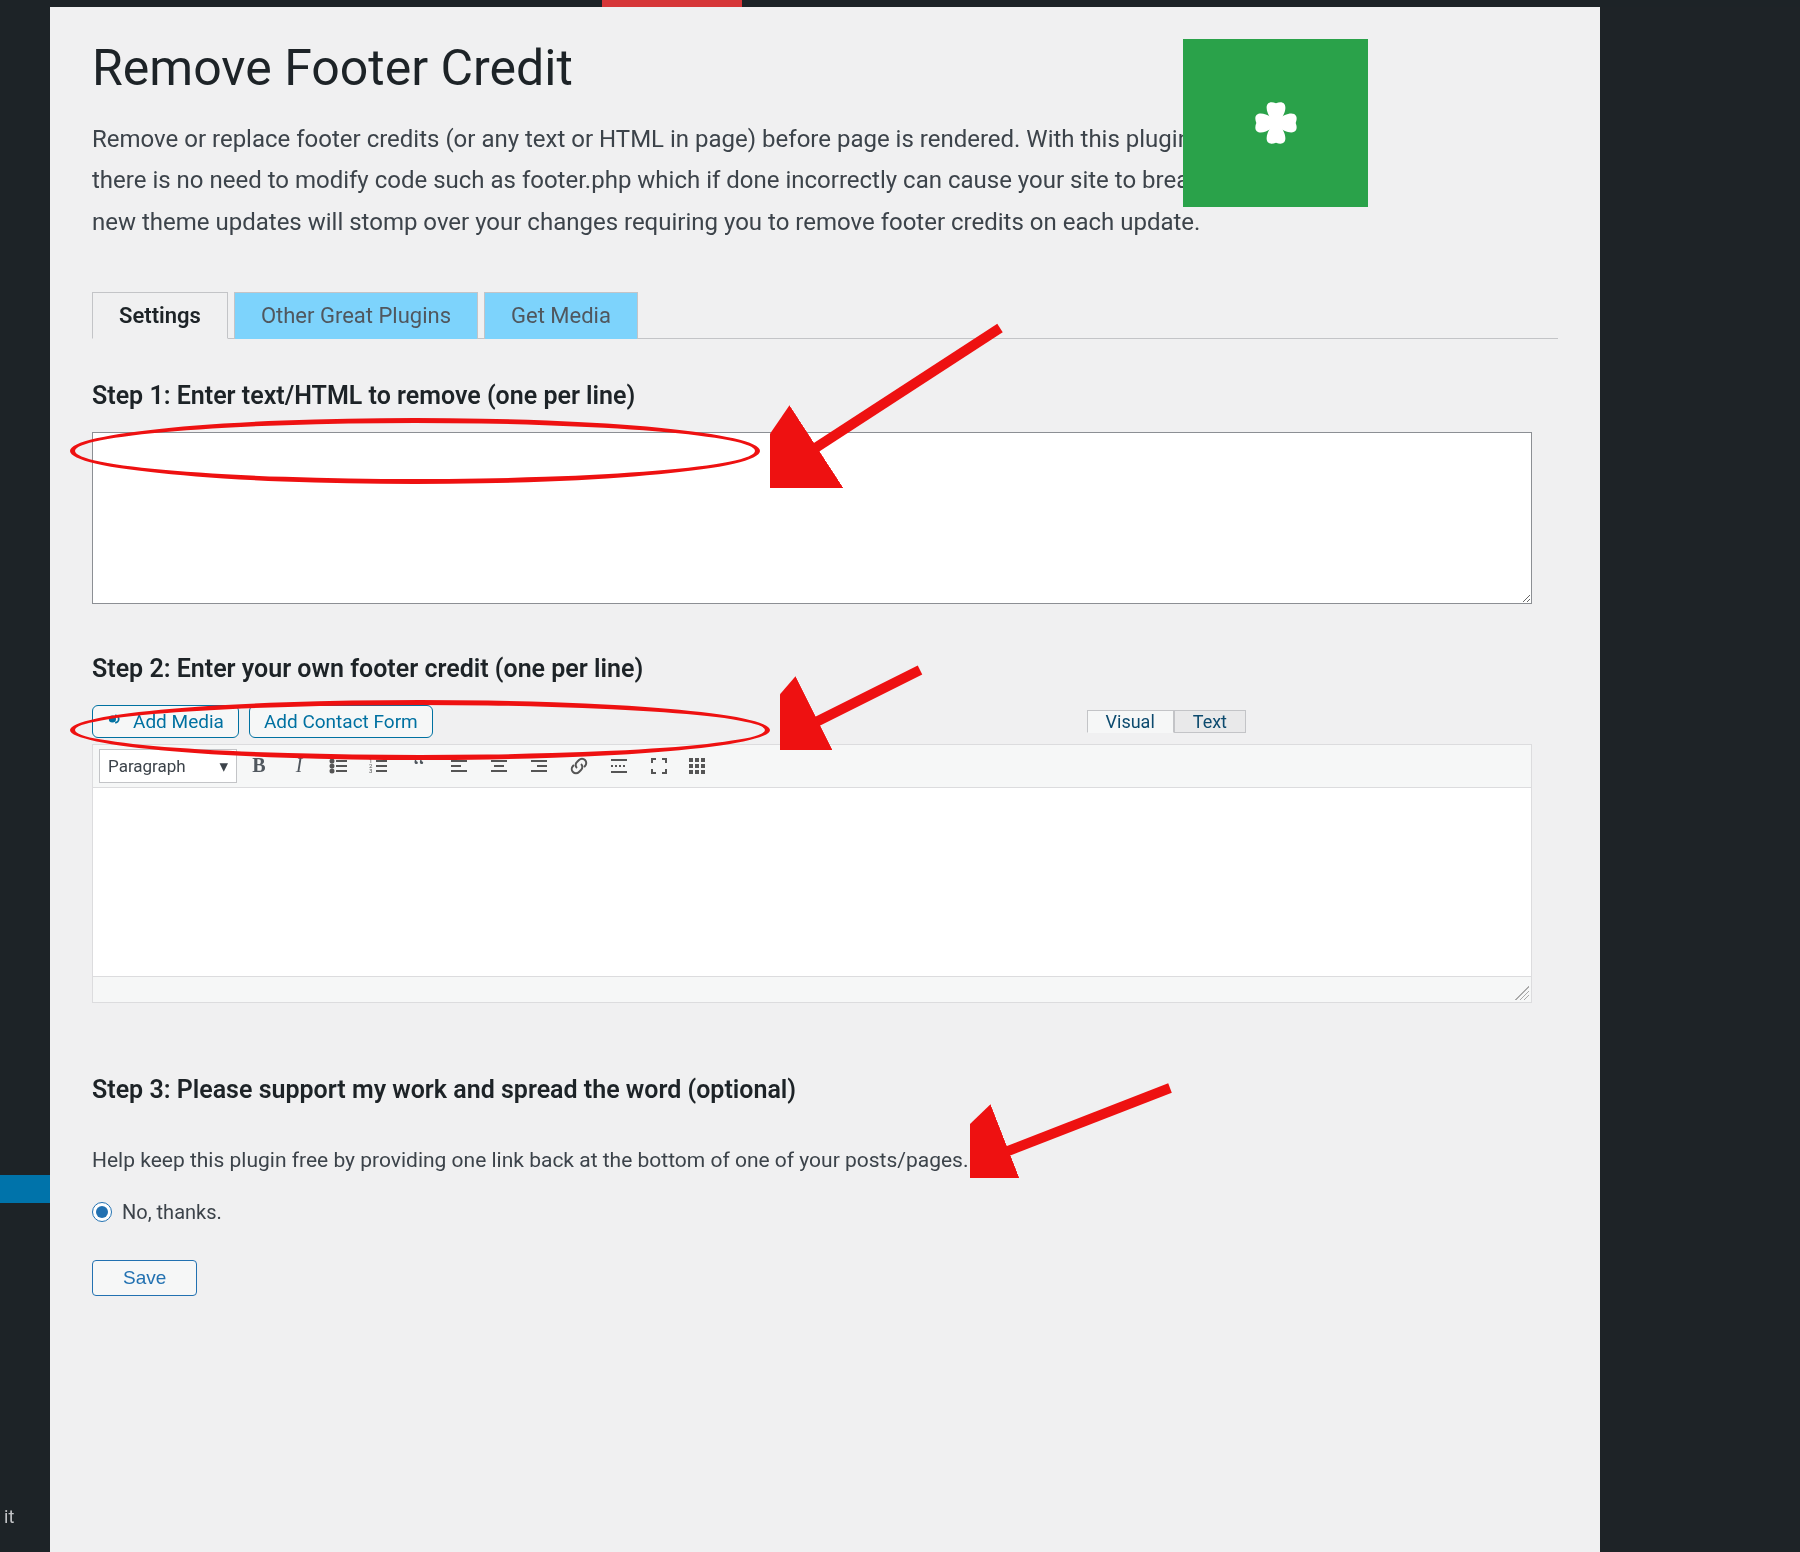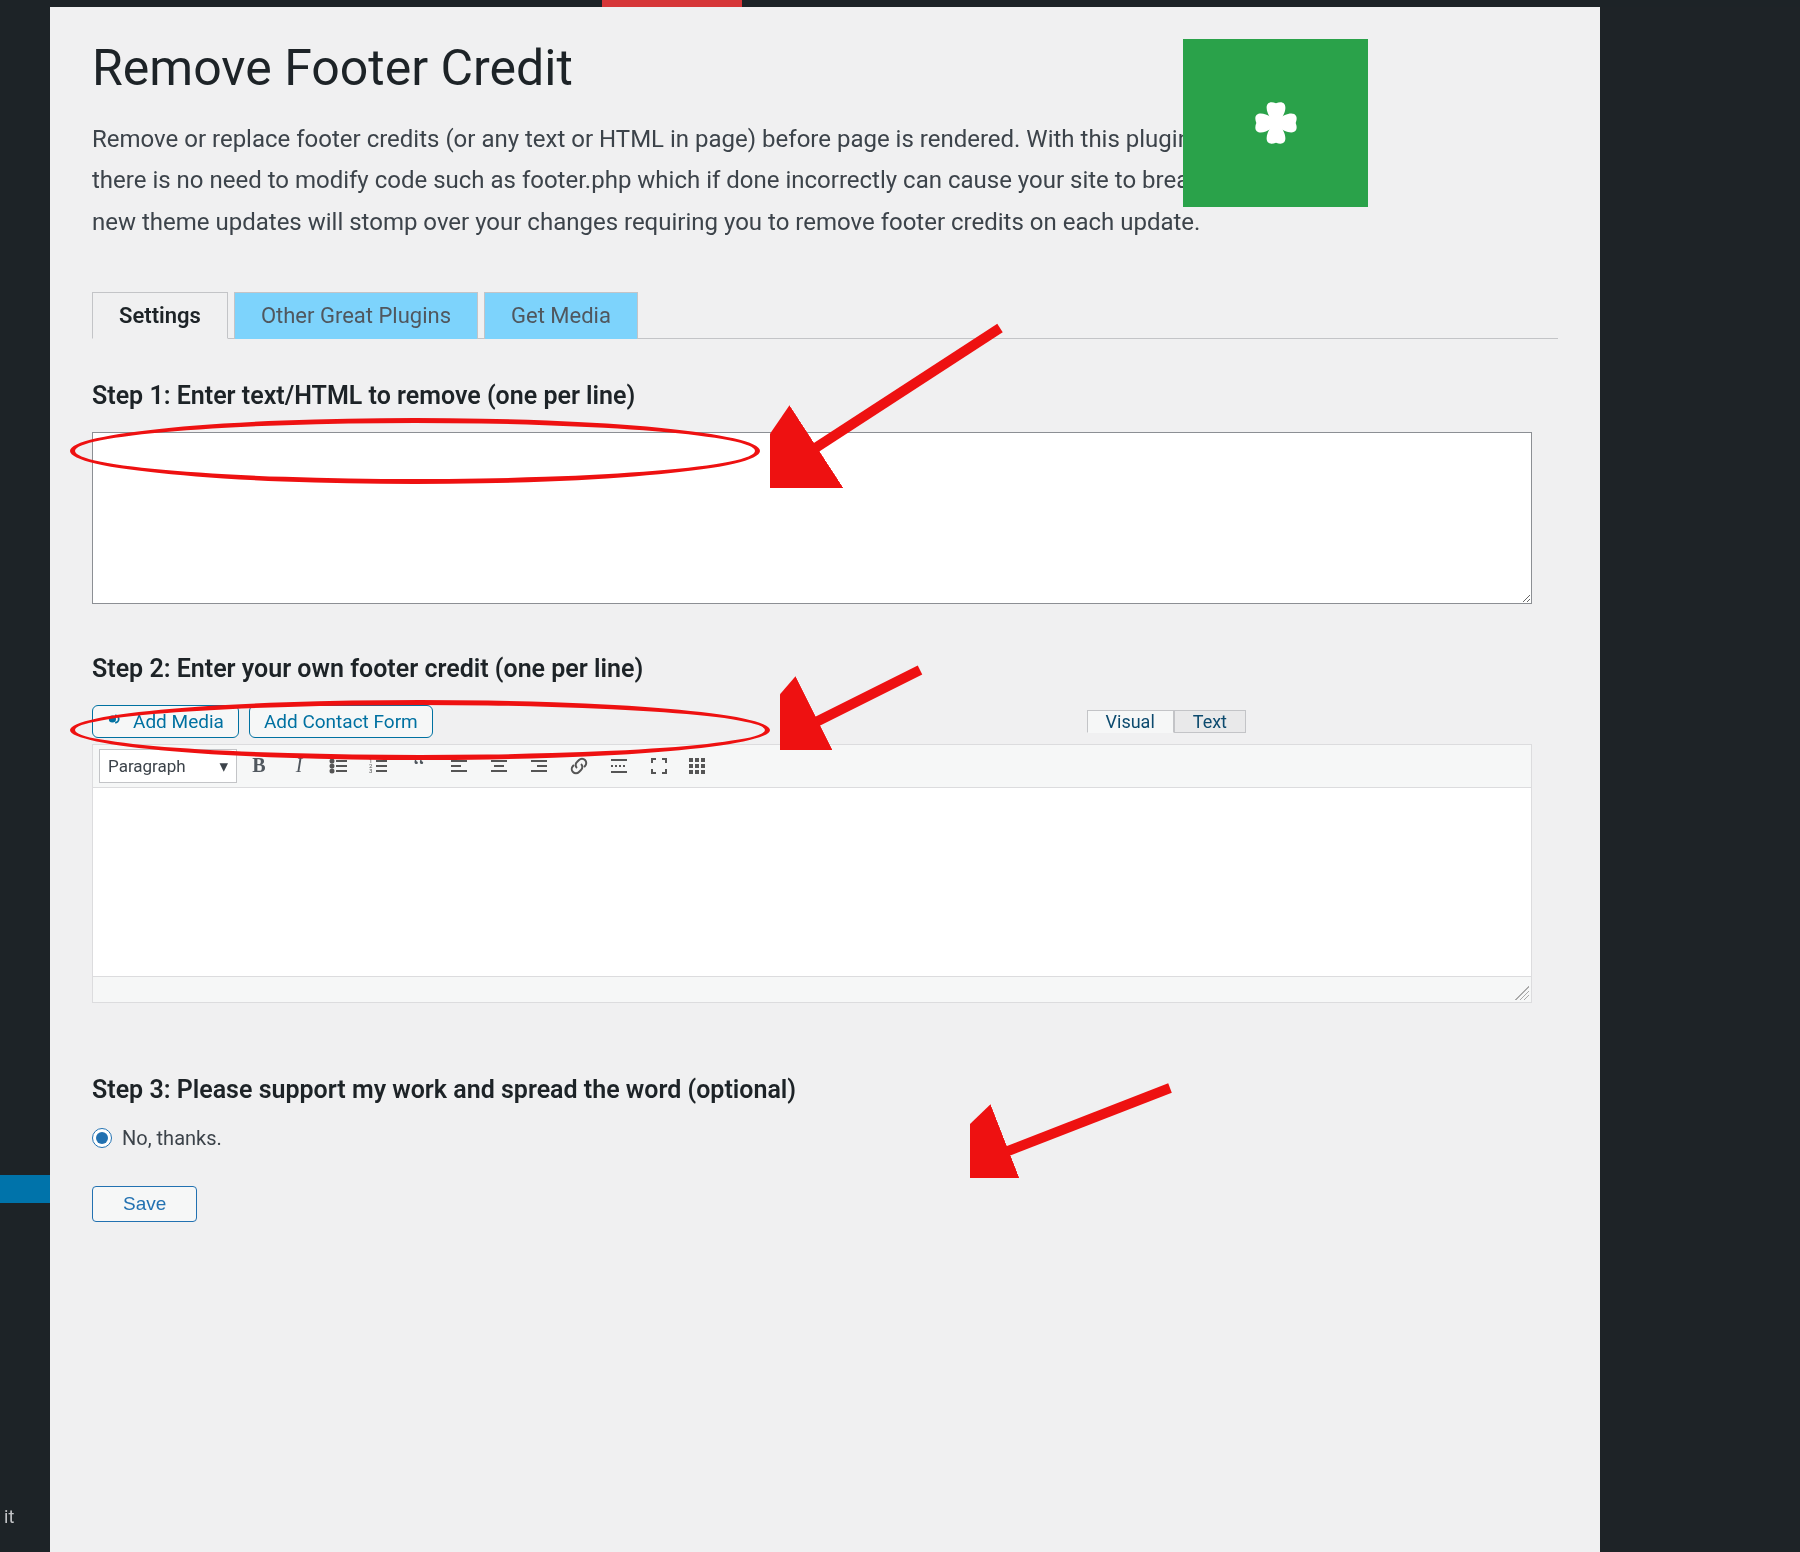--- a/index.html
+++ b/index.html
@@ -361,20 +361,21 @@
             <rect x="13" y="14" width="4" height="4"></rect>
           </svg>
         </div>
     </div>
     <div class="wp-content"></div>
     <div class="wp-status"></div>
   </div>
 
   <div class="step3-wrap">
     <h3 class="step">Step 3: Please support my work and spread the word (optional)</h3>
+    <p class="support-desc">Help keep this plugin free by providing one link back at the bottom of one of your posts/pages.</p>
     <label class="radio-row">
       <input type="radio" name="support" checked="" style="">
       <span>No, thanks.</span>
     </label>
     <button class="save-btn">Save</button>
   </div>
 </div>
 
 <div class="anno ellipse" id="anno-e1"></div>
 <div class="anno ellipse" id="anno-e2"></div>

